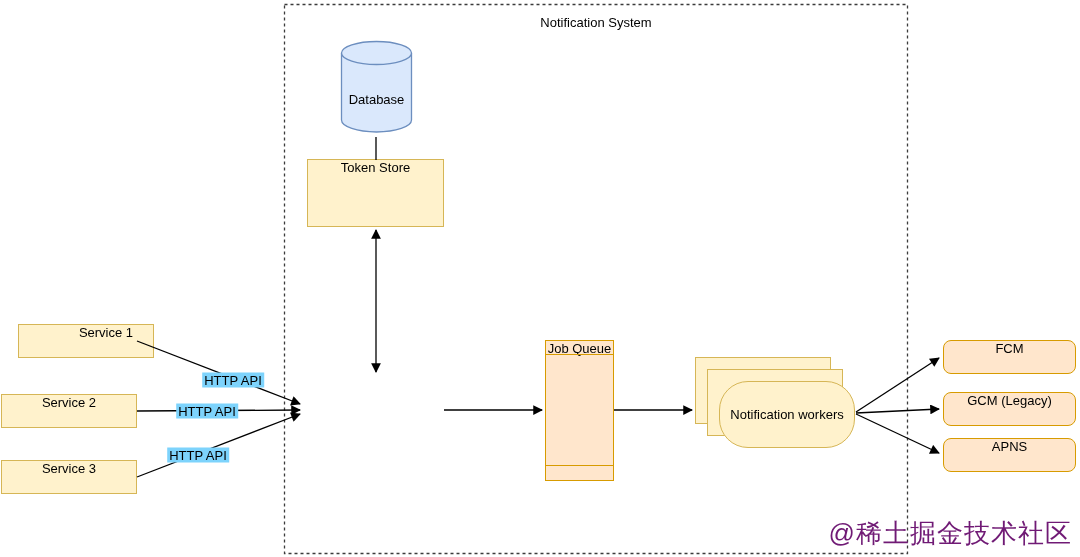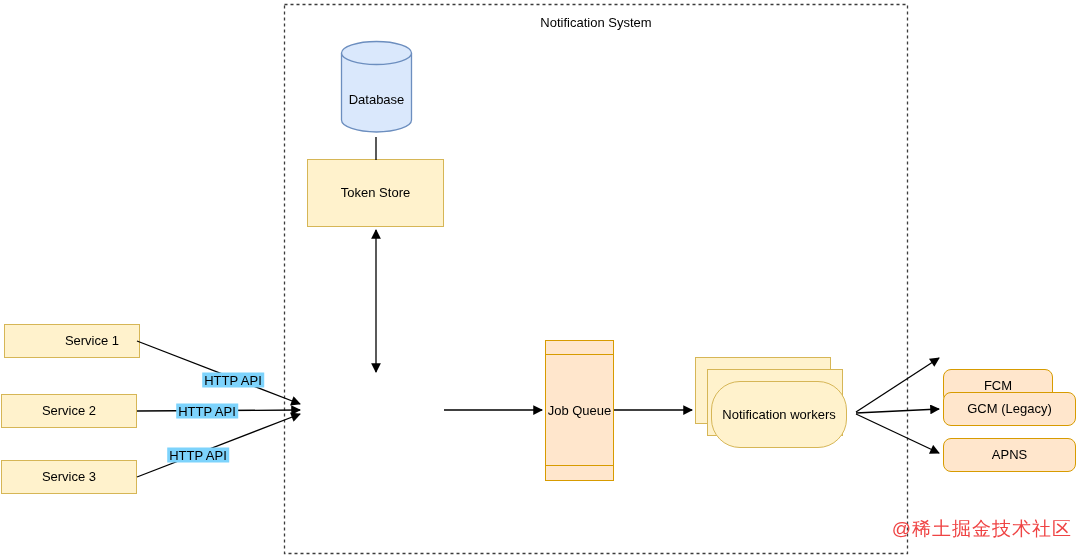--- a/index.html
+++ b/index.html
@@ -12,34 +12,33 @@
     height: 557px;
     background: #ffffff;
     overflow: hidden;
     font-size: 13px;
     color: #000000;
   }
 
   .node {
     position: absolute;
     display: flex;
-    align-items: center;
     justify-content: center;
     text-align: center;
     border: 1px solid;
     z-index: 1;
     line-height: 16px;
   }
 
   .yellow { background: #fff2cc; border-color: #d6b656; }
   .orange { background: #ffe6cc; border-color: #d79b00; }
   .rounded { border-radius: 8px; }
 
   
-  .service1 { left: 4px;  top: 324px; width: 136px; height: 34px; padding-left: 40px; }
+  .service1 { left: 18px;  top: 324px; width: 136px; height: 34px; padding-left: 40px; }
   .service2 { left: 1px;  top: 394px; width: 136px; height: 34px; }
   .service3 { left: 1px;  top: 460px; width: 136px; height: 34px; }
 
   
   .token-store          { left: 307px; top: 159px; width: 137px; height: 68px; }
   .notification-server  { left: 307px; top: 375px; width: 137px; height: 68px; }
 
   
   .job-queue { left: 545px; top: 340px; width: 69px; height: 141px; }
   .job-queue .rail { position: absolute; left: 0; right: 0; height: 1px; background: #d79b00; }
@@ -47,24 +46,24 @@
   .job-queue .rail.bottom-rail { bottom: 14px; }
 
   
   .workers-stack { position: absolute; left: 695px; top: 357px; width: 161px; height: 92px; z-index: 1; }
   .workers-stack .stack-box {
     position: absolute; width: 136px; height: 67px;
     background: #fff2cc; border: 1px solid #d6b656;
   }
   .workers-stack .b1 { left: 0;    top: 0; }
   .workers-stack .b2 { left: 12px; top: 12px; }
-  .workers-stack .b3 { left: 16px; top: 24px; display: flex; align-items: center; justify-content: center; text-align: center; border-radius: 29px; }
+  .workers-stack .b3 { left: 24px; top: 24px; display: flex; align-items: center; justify-content: center; text-align: center; border-radius: 29px; }
 
   
-  .fcm  { left: 943px; top: 340px; width: 110px; height: 34px; margin-top: 29px; }
+  .fcm  { left: 943px; top: 340px; width: 133px; height: 34px; }
   .gcm  { left: 943px; top: 392px; width: 133px; height: 34px; }
   .apns { left: 943px; top: 438px; width: 133px; height: 34px; }
 
   
   .database { position: absolute; left: 340px; top: 40px; width: 73px; height: 93px; z-index: 1; }
   .database .db-label {
     position: absolute; left: 0; top: 52px; width: 100%;
     text-align: center;
   }
 
@@ -89,22 +88,22 @@
     z-index: 3;
     white-space: nowrap;
   }
   .lbl-http1 { left: 233px; top: 380px; }
   .lbl-http2 { left: 207px; top: 411px; }
   .lbl-http3 { left: 198px; top: 455px; }
 
   .watermark {
     position: absolute;
     right: 8px; top: 516px;
-    font-size: 19px;
-    color: #ef4444;
+    font-size: 26px;
+    color: #701a75;
     z-index: 4;
     letter-spacing: 1px;
   }
 </style>
 </head>
 <body>
 
 <div class="canvas">
 
   <div class="node yellow service1">

